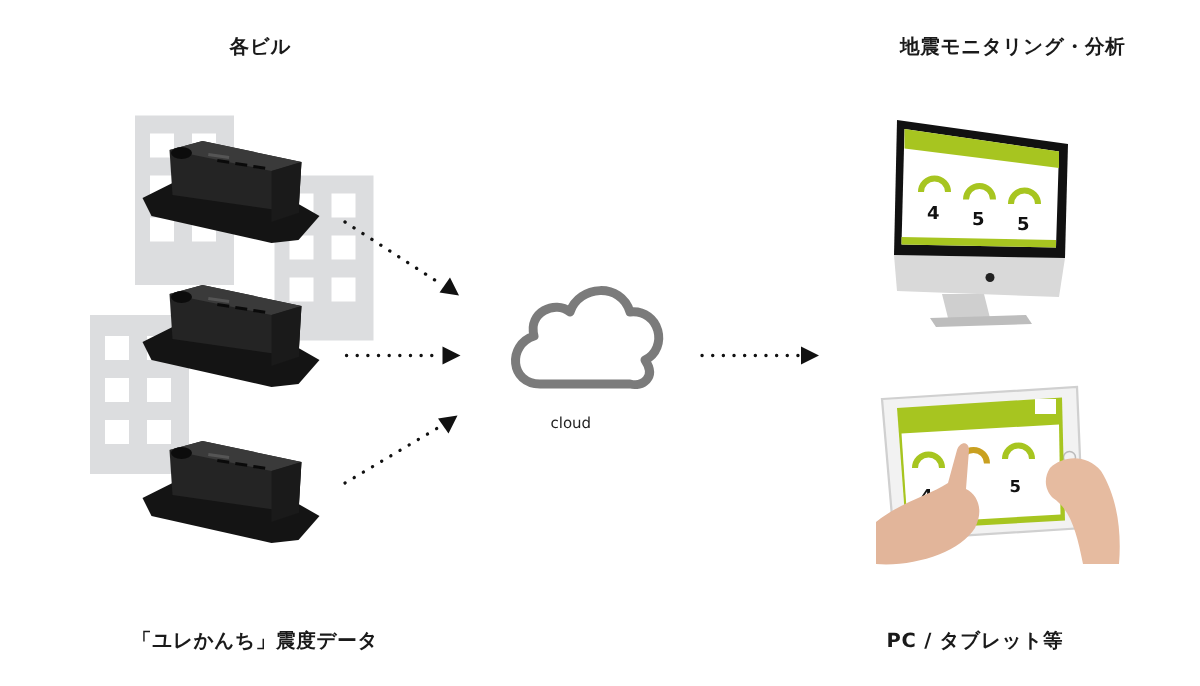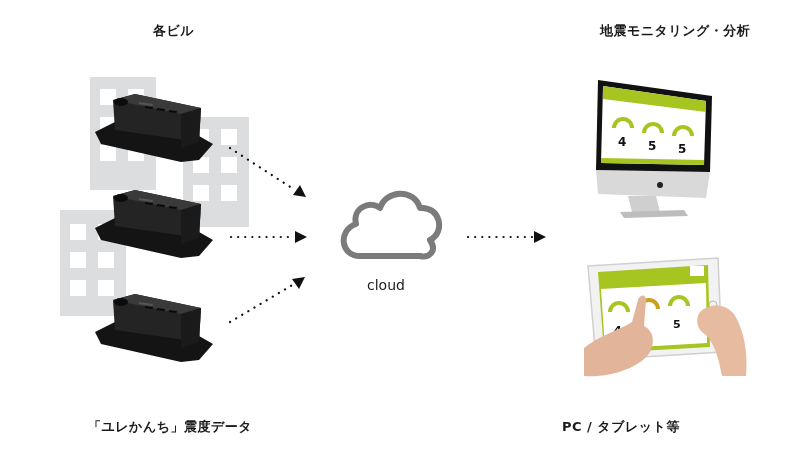--- a/index.html
+++ b/index.html
@@ -3,29 +3,29 @@
 <meta charset="utf-8">
 <style>
   html, body { margin:0; padding:0; background:#ffffff; }
   body { width:800px; height:457px; position:relative; overflow:hidden;
          font-family:"DejaVu Sans", sans-serif; color:#1a1a1a; }
   .label { position:absolute; font-size:13px; font-weight:bold; white-space:nowrap; letter-spacing:0.5px; }
   .building { position:absolute; background:#dcdddf; }
   .win { position:absolute; width:16px; height:16px; background:#ffffff; }
   .sensor { position:absolute; width:118px; height:72px; }
   svg { position:absolute; left:0; top:0; overflow:visible; }
-  .cloud-label { position:absolute; font-size:14px; color:#222; font-family:"DejaVu Sans", sans-serif; }
+  .cloud-label { position:absolute; font-size:10px; color:#222; font-family:"DejaVu Sans", sans-serif; }
 </style>
 </head>
 <body>
 
 <div class="label" style="left:133px; top:22px;margin-left:20px;">各ビル</div>
 <div class="label" style="left:600px; top:22px;">地震モニタリング・分析</div>
 <div class="label" style="left:88px; top:418px;">「ユレかんち」震度データ</div>
-<div class="label" style="left:562px; top:418px;">PC / タブレット等</div>
+<div class="label" style="left:591px; top:418px;">PC / タブレット等</div>
 
 <div class="building" style="left:90px; top:77px; width:66px; height:113px;">
   <div class="win" style="left:10px; top:12px;"></div>
     <div class="win" style="left:38px; top:12px;"></div>
   <div class="win" style="left:10px; top:40px;"></div>
     <div class="win" style="left:38px; top:40px;"></div>
   <div class="win" style="left:10px; top:68px;"></div>
     <div class="win" style="left:38px; top:68px;"></div>
 </div>
 <div class="building" style="left:183px; top:117px; width:66px; height:110px;">

